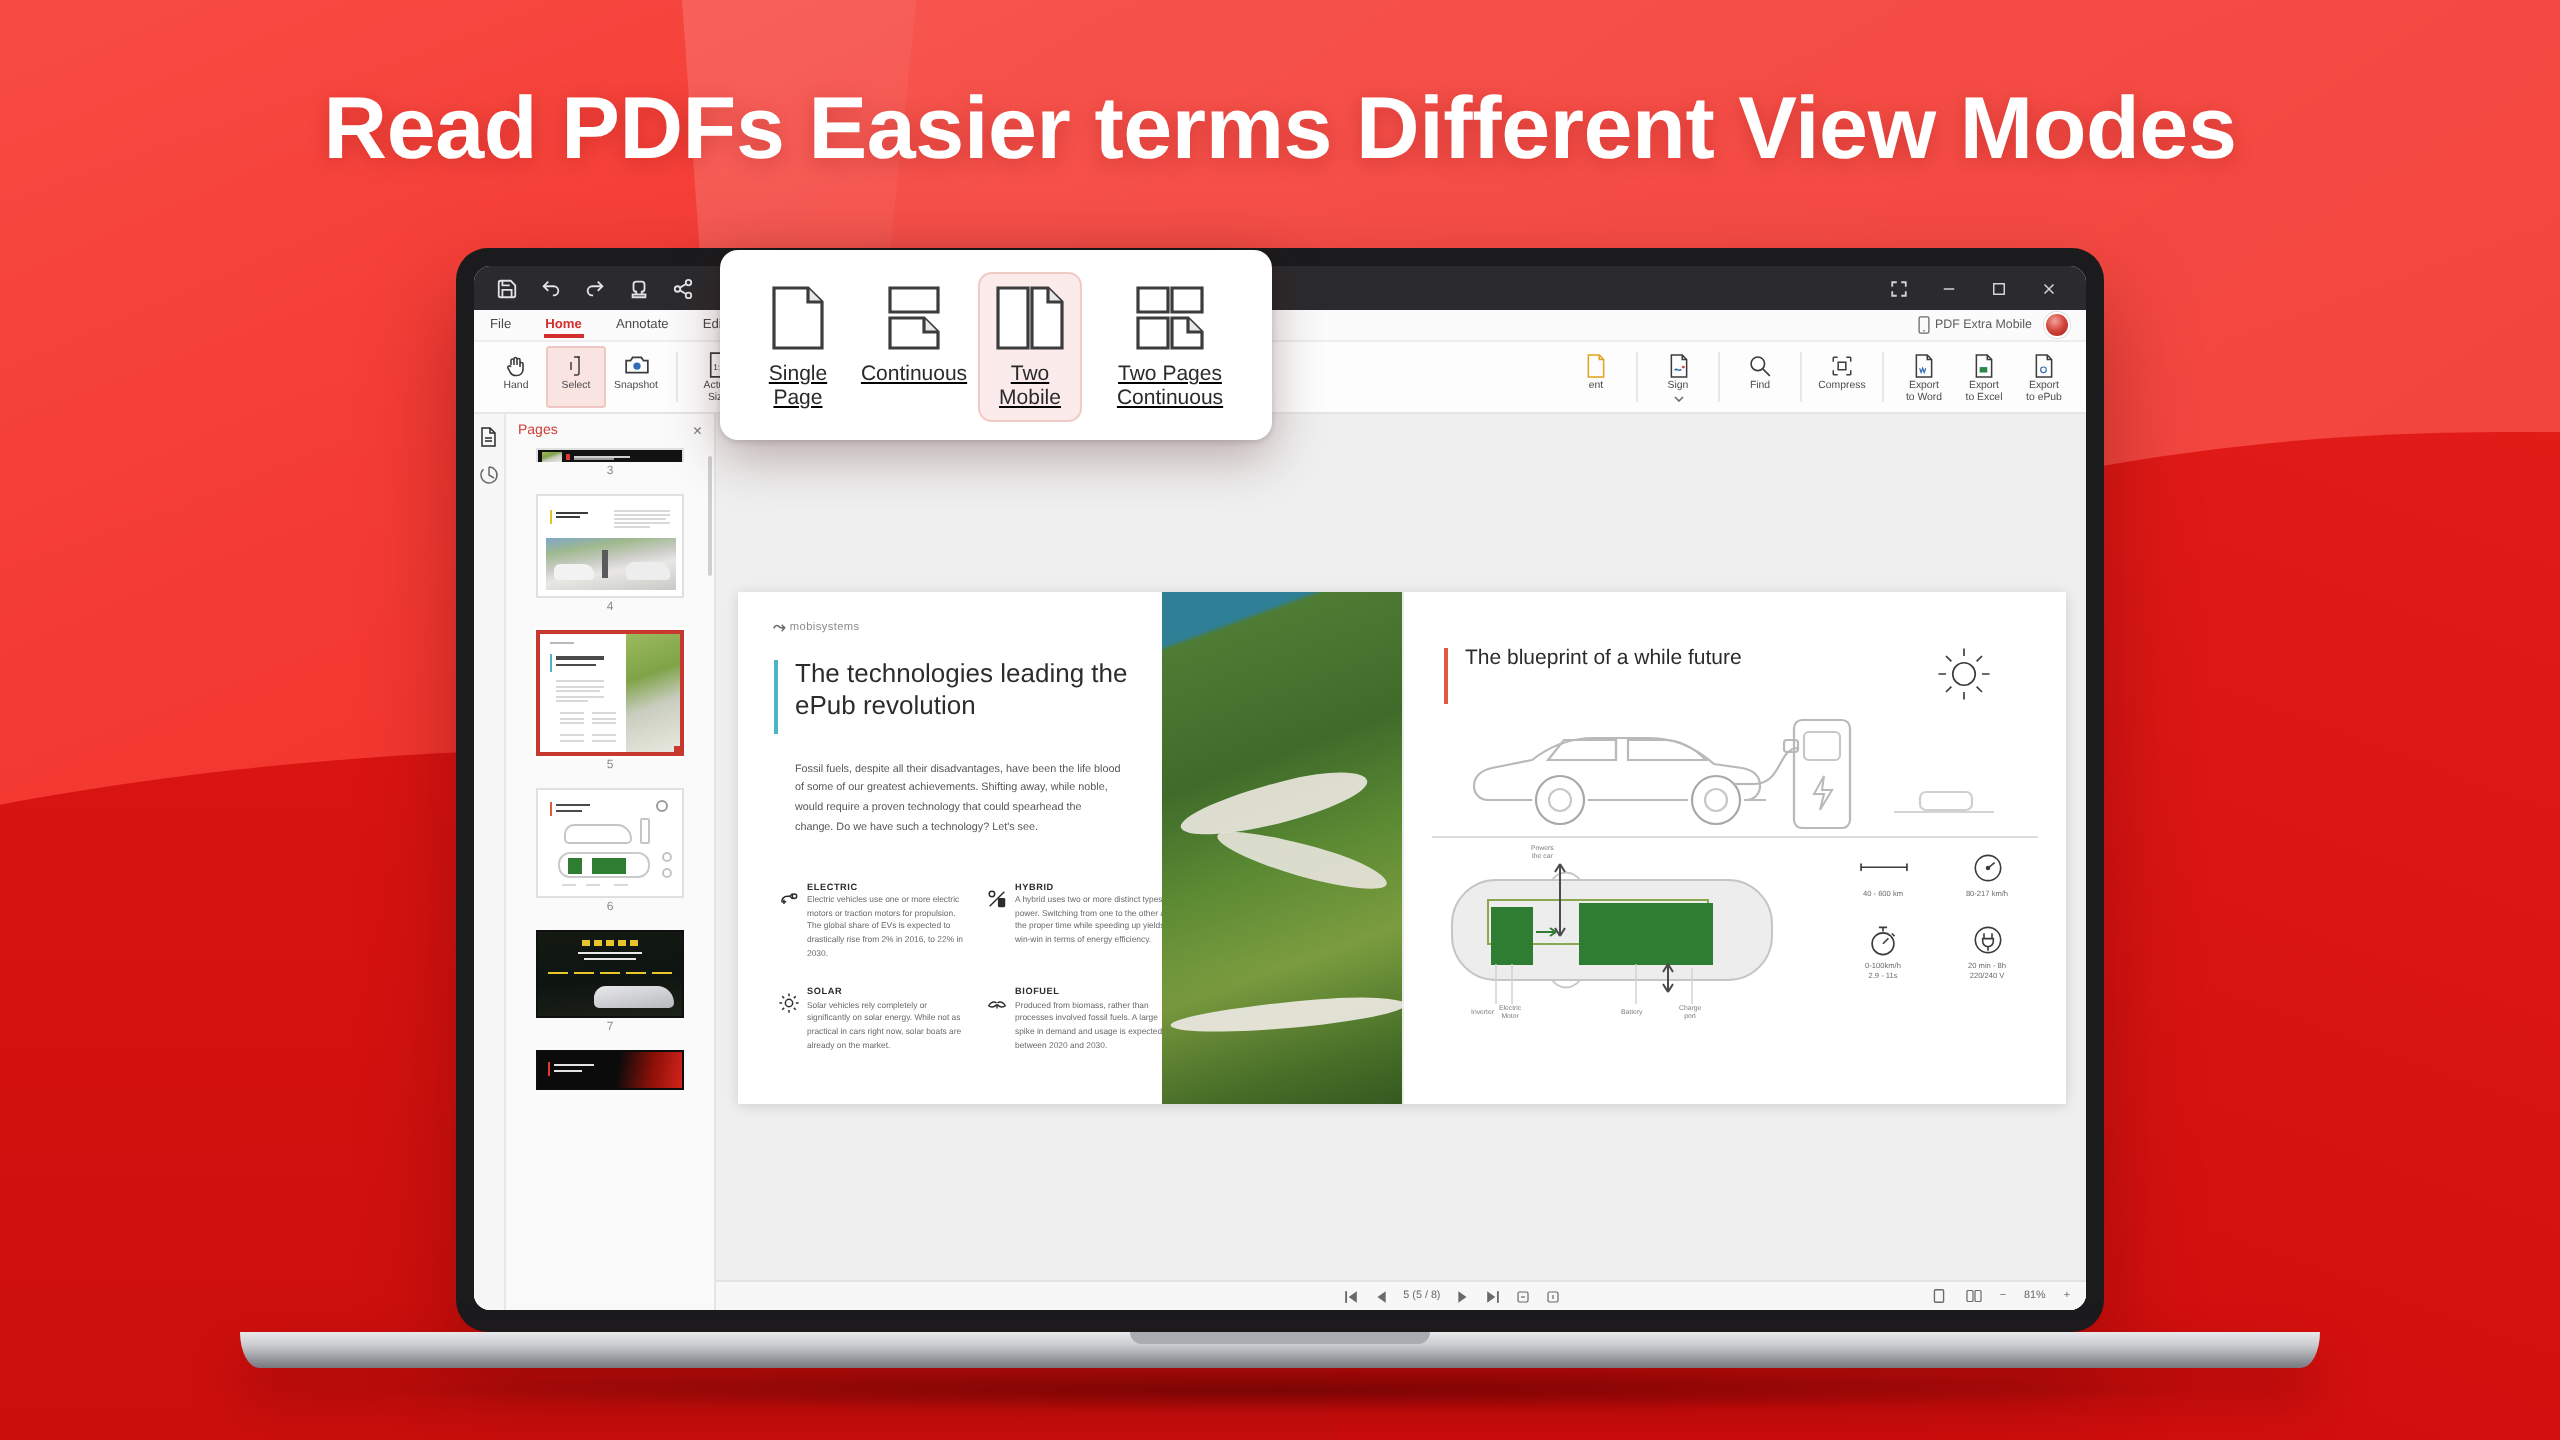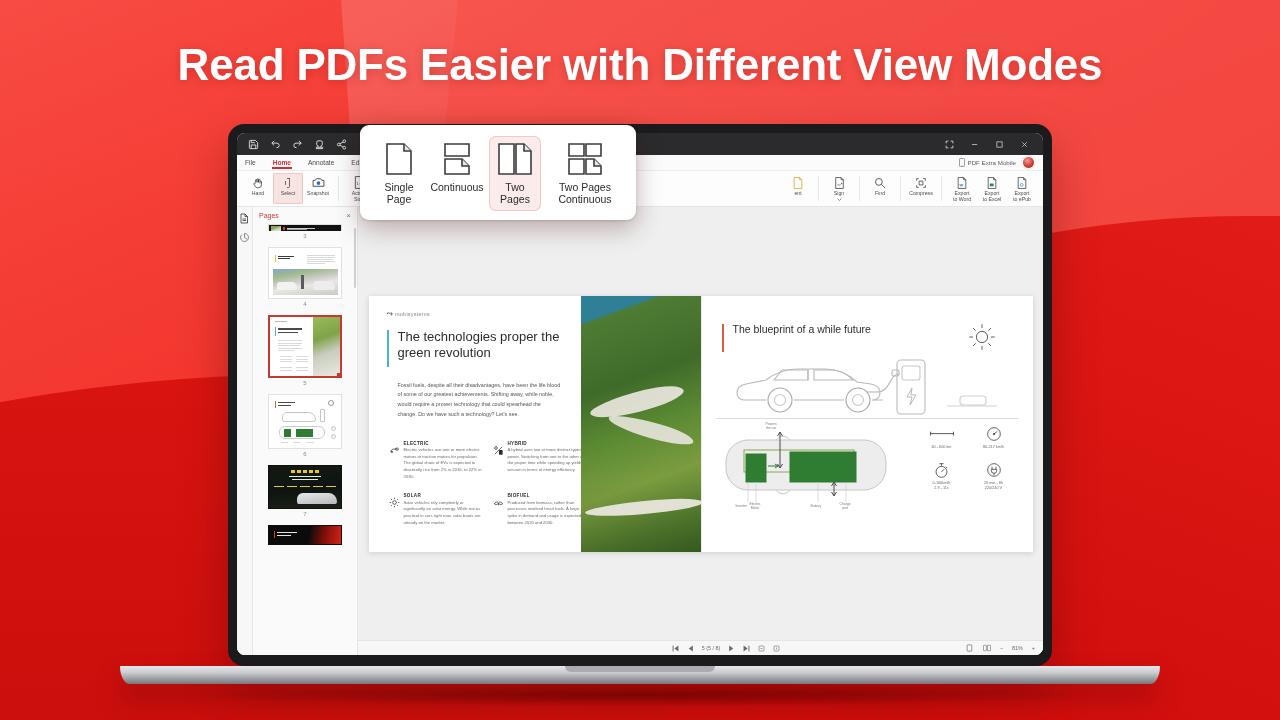--- a/index.html
+++ b/index.html
@@ -282,39 +282,39 @@
   #viewmode-popup {
     position: absolute; left: 360px; top: 125px;
     background: #fff; border-radius: 9px;
     box-shadow: 0 8px 26px rgba(60,0,0,.30), 0 1px 3px rgba(0,0,0,.14);
     padding: 11px 13px 9px;
     display: flex; gap: 6px; z-index: 9;
   }
   .vm-item {
     width: 52px; padding: 6px 3px 5px;
     display: flex; flex-direction: column; align-items: center; gap: 6px;
-    border-radius: 7px; text-align: center;
+    border-radius: 7px; text-align: center; text-decoration: underline;
   }
   .vm-item.sel { background: #fbeceb; box-shadow: inset 0 0 0 1px #f1c9c5; }
   .vm-ico { height: 34px; display: flex; align-items: center; justify-content: center; }
   .vm-lbl { font-size: 10.5px; color: #2a2a2c; line-height: 1.12; white-space: pre-line; }
   .vm-item[data-wide="1"] { width: 76px; }
 </style>
 </head>
 <body>
 
 <div id="bg">
   <div class="bg-shape bg-a"></div>
   <div class="bg-shape bg-e"></div>
   <div class="bg-shape bg-b"></div>
   <div class="bg-shape bg-c"></div>
   <div class="bg-shape bg-d"></div>
 </div>
 
-<div id="headline">Read PDFs Easier with Different View Modes</div>
+<div id="headline">Read PDFs Easier terms Different View Modes</div>
 
 <div id="laptop-shadow"></div>
 <div id="laptop">
   <div id="screen-shell">
     <div id="screen">
 
       <div id="titlebar">
         <div id="tb-icons">
           <svg class="tbi" viewBox="0 0 24 24" fill="none" stroke="currentColor" stroke-width="2">
               <path d="M19 21H5a2 2 0 0 1-2-2V5a2 2 0 0 1 2-2h11l5 5v11a2 2 0 0 1-2 2z"></path>
@@ -656,21 +656,21 @@
         <div id="viewer">
           <div id="doc-area">
             <div id="spread">
 
               <div class="page">
                 <div id="logo-row">
                   <span id="logo-mark">⤳</span>
                   <span id="logo-txt">mobisystems</span>
                 </div>
                 <div id="lp-accent"></div>
-                <div id="lp-title">The technologies proper the green revolution</div>
+                <div id="lp-title">The technologies leading the ePub revolution</div>
                 <div id="lp-body">Fossil fuels, despite all their disadvantages, have been the life blood of some of our greatest achievements. Shifting away, while noble, would require a proven technology that could spearhead the change. Do we have such a technology? Let's see.</div>
 
                 <div id="lp-feats">
                   <div class="feat">
                     <span class="feat-ico">
                       <svg width="11" height="11" viewBox="0 0 24 24" fill="none" stroke="currentColor" stroke-width="1.6">
                           <path d="M4 15c0-3.3 2.7-6 6-6h3"></path>
                           <circle cx="18" cy="9" r="2.4"></circle>
                           <path d="M4 15h5M6.5 12.5v5"></path>
                           <path d="M13 9l3-3M13 9l3 3"></path>
@@ -922,21 +922,21 @@
 
   <div class="vm-item sel">
     <span class="vm-ico">
       <svg width="34" height="32" viewBox="0 0 34 32" fill="none" stroke="#3c3c3e" stroke-width="1.6">
         <path d="M1 1h15v30H1z" fill="#fff"></path>
         <path d="M18 1h8l7 7v23H18z" fill="#fff"></path>
           <path d="M26 1v7h7" fill="#e8e8e9"></path>
       </svg>
     </span>
     <span class="vm-lbl">Two
-Pages</span>
+Mobile</span>
   </div>
 
   <div class="vm-item" data-wide="1">
     <span class="vm-ico">
       <svg width="34" height="32" viewBox="0 0 34 32" fill="none" stroke="#3c3c3e" stroke-width="1.6">
         <path d="M1 1h15v12H1z" fill="#fff"></path>
         <path d="M18 1h15v12H18z" fill="#fff"></path>
         <path d="M1 16h15v15H1z" fill="#fff"></path>
         <path d="M18 16h8l7 7v8H18z" fill="#fff"></path>
           <path d="M26 16v7h7" fill="#e8e8e9"></path>

